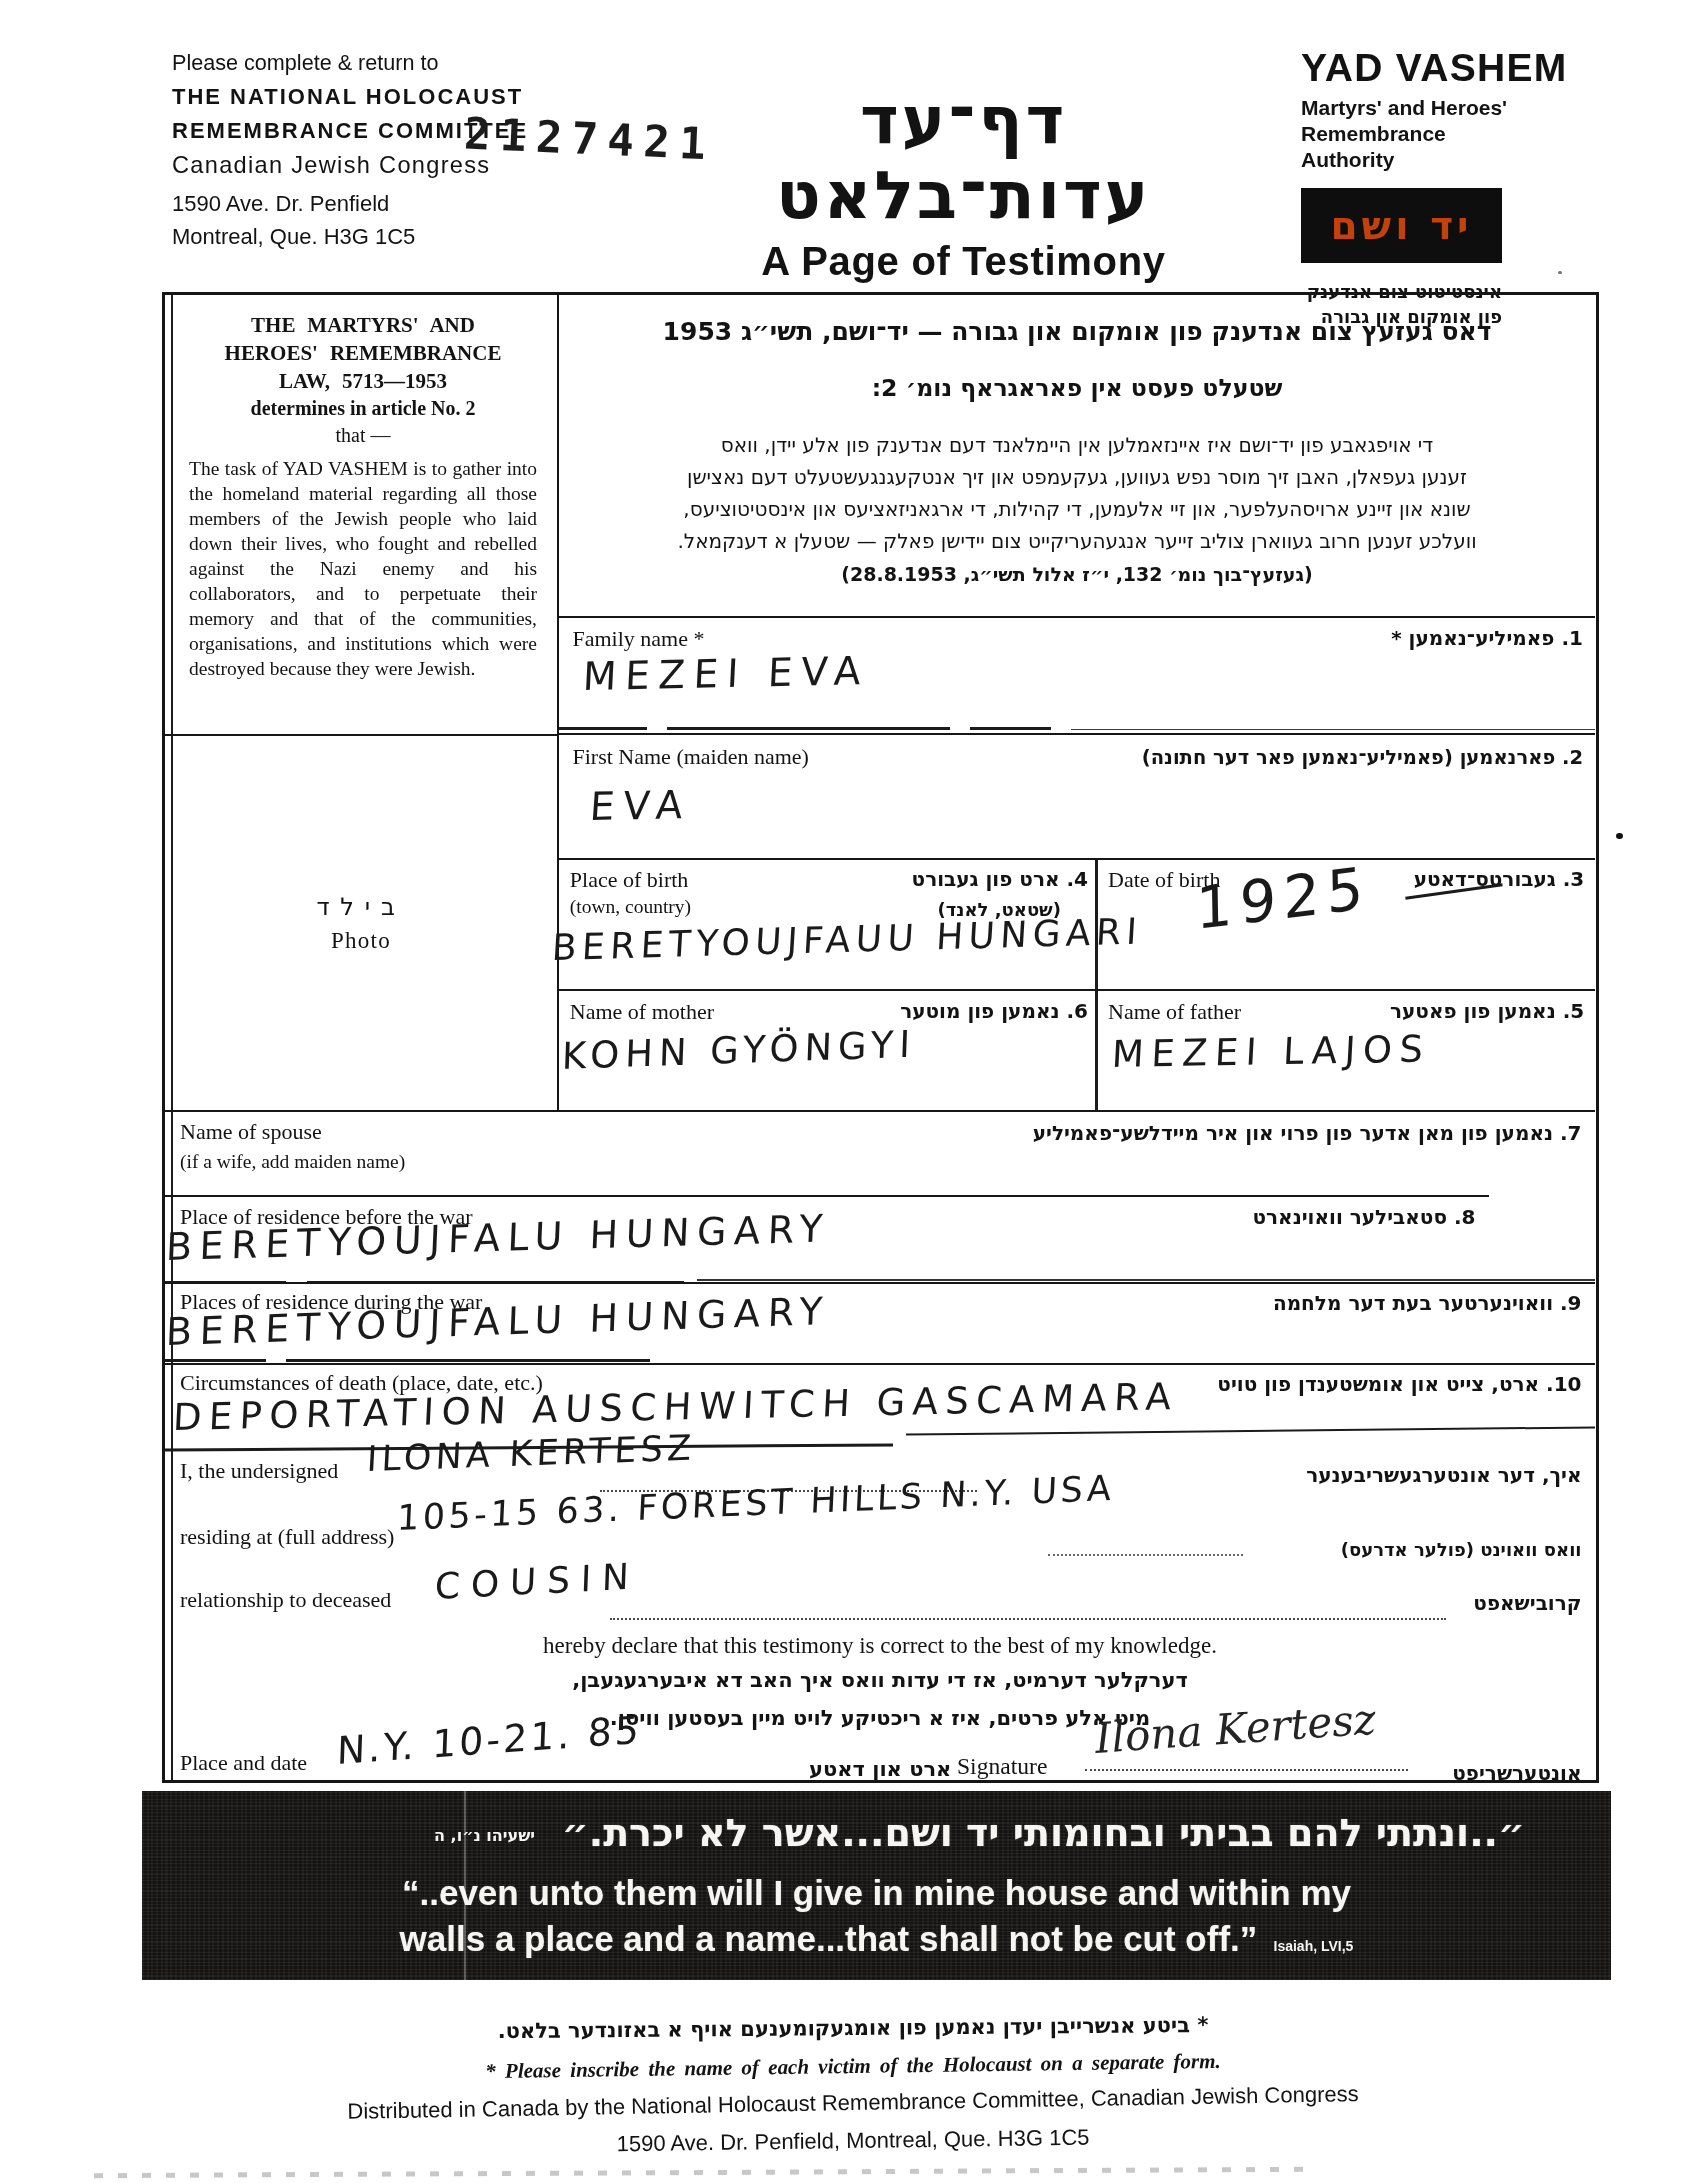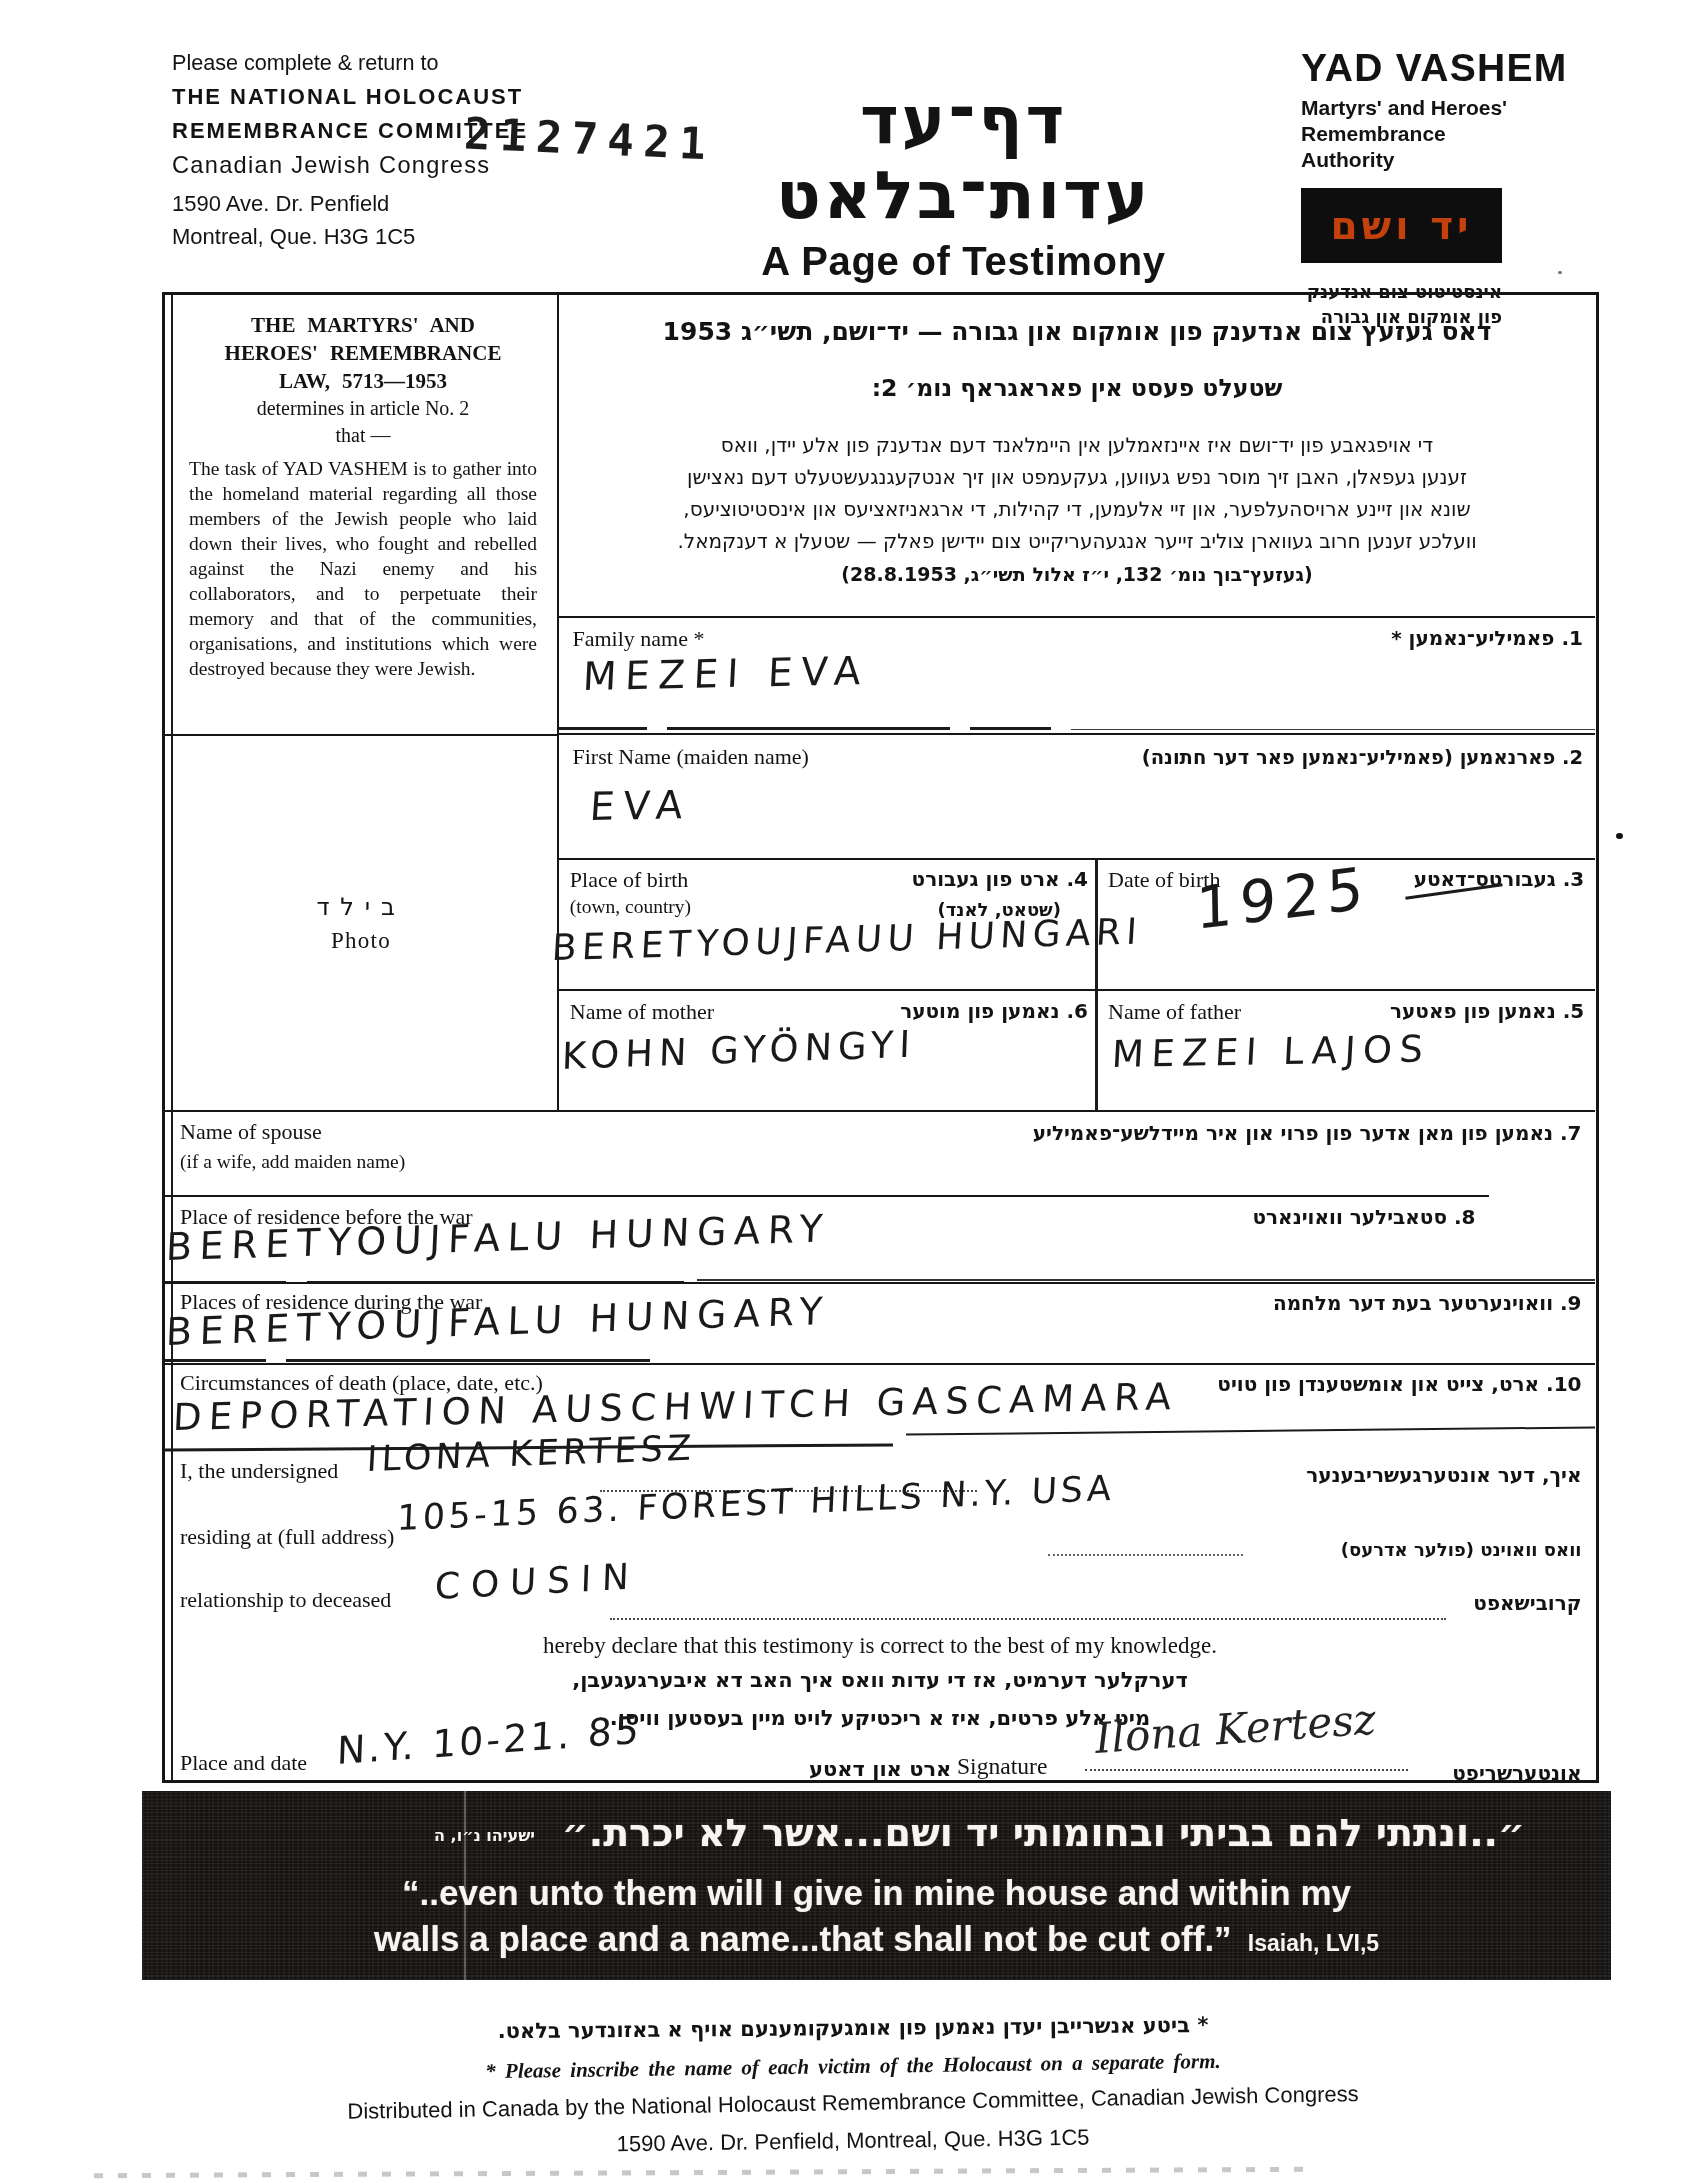--- a/index.html
+++ b/index.html
@@ -64,21 +64,21 @@
   </div>
 
   <div class="cell" style="left:162px;top:292px;width:1437px;height:1491px;border:3.4px solid #161616;">
 
     <div class="seg" style="left:6px;top:0;width:2px;height:100%;"></div>
 
     <div class="cell br bb" style="left:0;top:0;width:394px;height:441px;padding:16px 20px 0 24px;text-align:center;">
       <div class="serif b" style="font-size:21px;line-height:28px;word-spacing:6.7px;">THE  MARTYRS'  AND</div>
       <div class="serif b" style="font-size:21px;line-height:28px;word-spacing:6.7px;">HEROES'  REMEMBRANCE</div>
       <div class="serif b" style="font-size:21px;line-height:28px;word-spacing:6.7px;">LAW,  5713—1953</div>
-      <div class="serif" style="font-size:20px;line-height:27px;">determines  in  article  No.  2</div>
+      <div class="serif" style="font-size:20px;line-height:27px;font-weight:bold;">determines  in  article  No.  2</div>
       <div class="serif" style="font-size:20px;line-height:27px;">that  —</div>
       <div class="serif" style="font-size:19.5px;line-height:25px;text-align:justify;margin-top:6.7px;">The task of YAD VASHEM is to gather into the homeland material regarding all those members of the Jewish people who laid down their lives, who fought and rebelled against the Nazi enemy and his collaborators, and to perpetuate their memory and that of the communities, organisations, and institutions which were destroyed because they were Jewish.</div>
     </div>
 
     <div class="cell br" style="left:0;top:441px;width:394px;height:375px;display:flex;flex-direction:column;align-items:center;justify-content:center;">
       <div class="heb rtl" style="font-size:24px;letter-spacing:10.8px;">בילד</div>
       <div class="serif" style="font-size:23px;margin-top:6.7px;letter-spacing:1.3px;">Photo</div>
     </div>
 
     <div class="cell rtl" style="left:394px;top:0;width:1036px;height:321px;text-align:center;padding-top:21.6px;">
@@ -193,21 +193,21 @@
   </div>
 
   <div id="banner">
     <div class="abs rtl" style="left:202px;right:20px;top:20px;text-align:center;">
       <span class="heb b" style="font-size:38px;text-shadow:0 0 1.3px rgba(255,255,255,.35);">״..ונתתי להם בביתי ובחומותי יד ושם...אשר לא יכרת.״</span>
       <span class="heb b" style="font-size:16px;margin:0 24px;position:relative;top:-5.4px;">ישעיהו נ״ו, ה</span>
     </div>
     <div class="abs center sans b" style="top:82px;font-size:35px;letter-spacing:0;text-shadow:0 0 1.3px rgba(255,255,255,.3);">“..even unto them will I give in mine house and within my</div>
     <div class="abs center" style="top:128px;">
       <span class="sans b" style="font-size:35px;text-shadow:0 0 1.3px rgba(255,255,255,.3);">walls a place and a name...that shall not be cut off.”</span>
-      <span class="sans b" style="font-size:23px;margin-left:13.5px;">Isaiah, LVI,5</span>
+      <span class="sans b" style="font-size:14px;margin-left:13.5px;">Isaiah, LVI,5</span>
     </div>
     <div class="abs" style="left:322px;top:0;width:2px;height:100%;background:rgba(255,255,255,.3);"></div>
   </div>
 
   <div class="abs center heb b rtl" style="top:2016px;font-size:21px;transform:rotate(-.5deg);">* ביטע אנשרייבן יעדן נאמען פון אומגעקומענעם אויף א באזונדער בלאט.</div>
   <div class="abs center serif b" style="top:2054px;font-size:21px;font-style:italic;word-spacing:4px;transform:rotate(-.8deg);">*  Please inscribe the name of each victim of the Holocaust on a separate form.</div>
   <div class="abs center sans" style="top:2090px;font-size:22px;transform:rotate(-1deg);">Distributed in Canada by the National Holocaust Remembrance Committee, Canadian Jewish Congress</div>
   <div class="abs center sans" style="top:2128px;font-size:22px;transform:rotate(-.8deg);">1590 Ave. Dr. Penfield, Montreal, Que.  H3G 1C5</div>
 
   <div class="abs" style="left:94px;top:2170px;width:1213px;height:5.4px;opacity:.55;transform:rotate(-.3deg);background:repeating-linear-gradient(90deg,#9a9a9a 0 9.4px,transparent 9.4px 24px);"></div>

